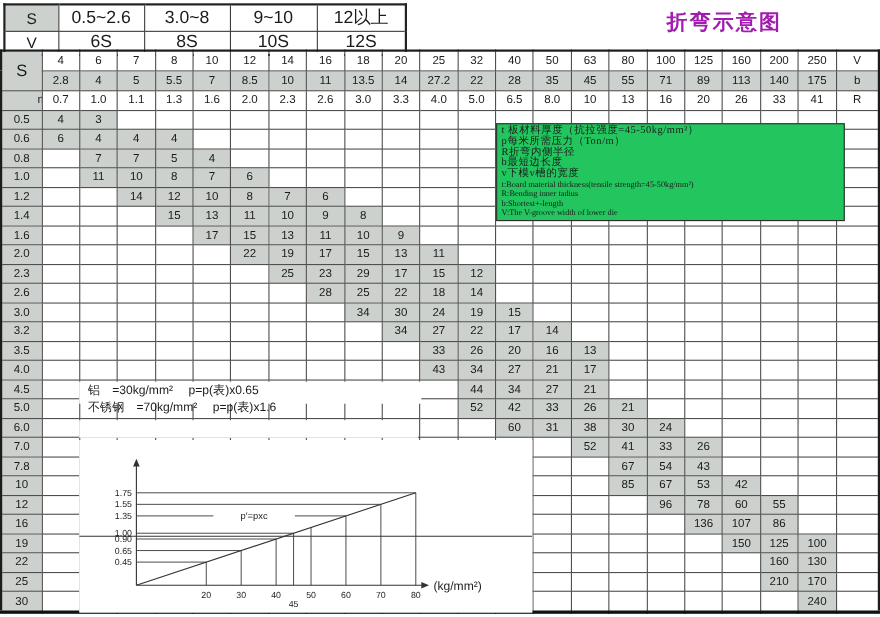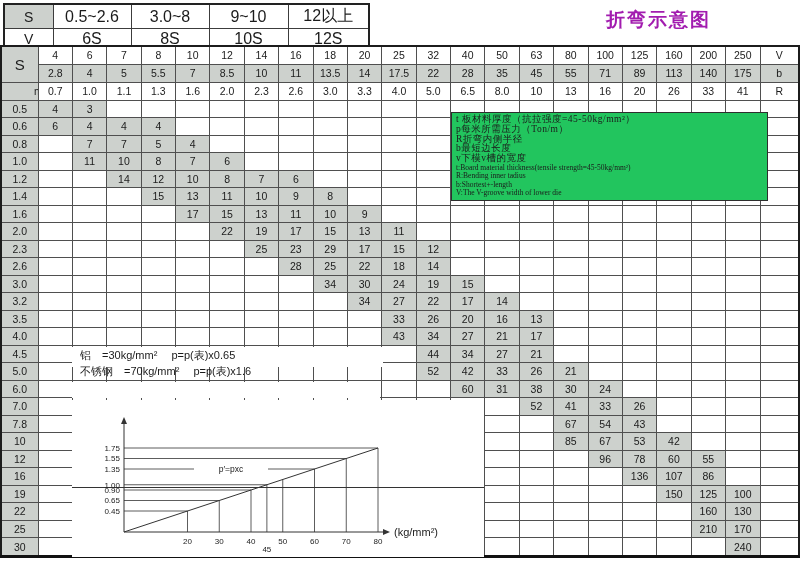--- a/index.html
+++ b/index.html
@@ -130,21 +130,21 @@
           <td class="g">2.8</td>
           <td class="g">4</td>
           <td class="g">5</td>
           <td class="g">5.5</td>
           <td class="g">7</td>
           <td class="g">8.5</td>
           <td class="g">10</td>
           <td class="g">11</td>
           <td class="g">13.5</td>
           <td class="g">14</td>
-          <td class="g">17.5</td>
+          <td class="g">27.2</td>
           <td class="g">22</td>
           <td class="g">28</td>
           <td class="g">35</td>
           <td class="g">45</td>
           <td class="g">55</td>
           <td class="g">71</td>
           <td class="g">89</td>
           <td class="g">113</td>
           <td class="g">140</td>
           <td class="g">175</td>

